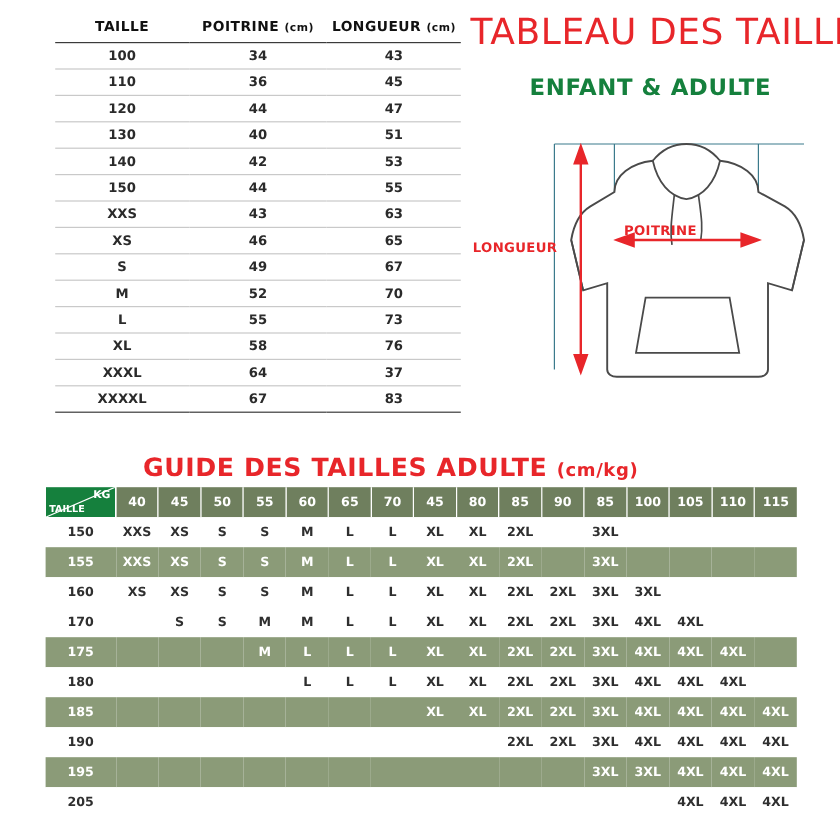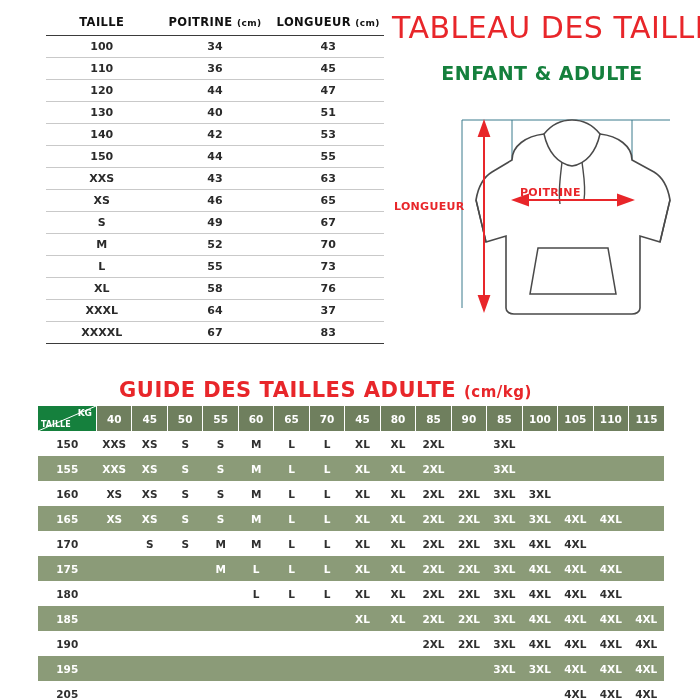--- a/index.html
+++ b/index.html
@@ -442,39 +442,20 @@
         <td>XL</td>
         <td>XL</td>
         <td>2XL</td>
         <td>2XL</td>
         <td>3XL</td>
         <td>3XL</td>
         <td></td>
         <td></td>
         <td></td>
       </tr>
-      <tr class="striped">
-        <td class="rowlabel">165</td>
-        <td>XS</td>
-        <td>XS</td>
-        <td>S</td>
-        <td>S</td>
-        <td>M</td>
-        <td>L</td>
-        <td>L</td>
-        <td>XL</td>
-        <td>XL</td>
-        <td>2XL</td>
-        <td>2XL</td>
-        <td>3XL</td>
-        <td>3XL</td>
-        <td>4XL</td>
-        <td>4XL</td>
-        <td></td>
-      </tr>
       <tr class="plain">
         <td class="rowlabel">170</td>
         <td></td>
         <td>S</td>
         <td>S</td>
         <td>M</td>
         <td>M</td>
         <td>L</td>
         <td>L</td>
         <td>XL</td>

